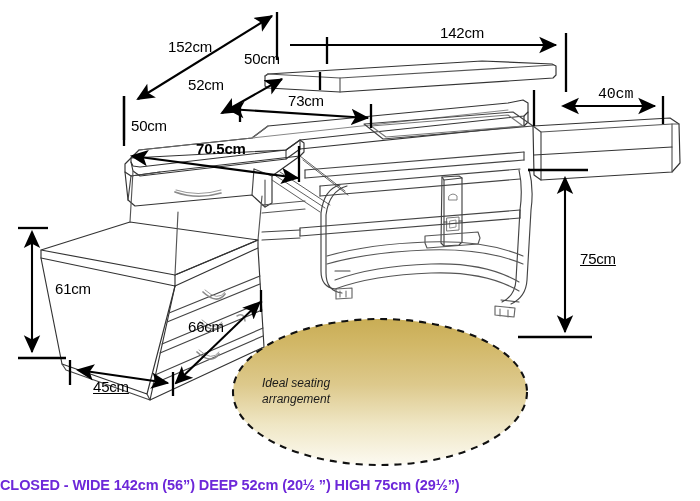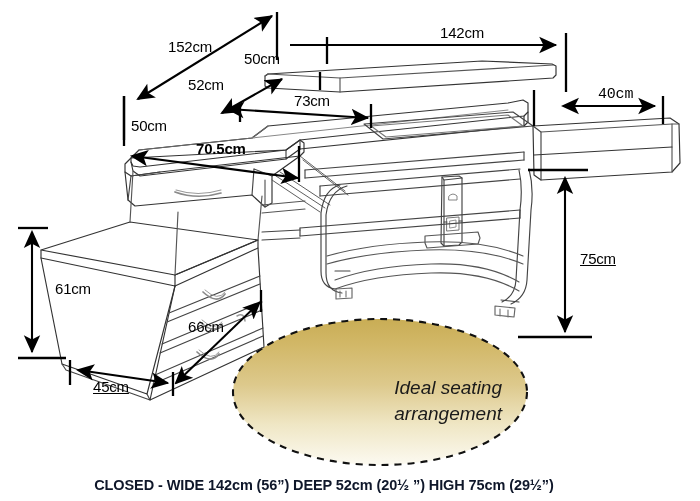--- a/index.html
+++ b/index.html
@@ -18,35 +18,34 @@
     font-size:15px;
     font-weight:400;
     color:#000;
     white-space:nowrap;
     letter-spacing:-0.2px;
   }
   .ellipse-text{
     position:absolute;
     font-family:"Liberation Sans", sans-serif;
     font-style:italic;
-    font-size:19px;
+    font-size:12px;
     color:#1a1a1a;
-    text-align:right;
+    text-align:left;
     line-height:1.35;
     white-space:pre-line;
     width:240px;
   }
   .caption{
     position:absolute;
     left:0;top:477px;width:648px;
-    text-align:center;
     font-family:"Liberation Sans", sans-serif;
     font-weight:bold;
     font-size:14.5px;
-    color:#0f172a;
+    color:#6d28d9;
     letter-spacing:-0.1px;
   }
 </style>
 </head>
 <body>
 
 <div id="stage">
 
   <svg class="layer" viewBox="0 0 700 501">
     <defs>
@@ -273,21 +272,21 @@
 
       <line x1="176" y1="383" x2="260" y2="302" marker-start="url(#ahs)" marker-end="url(#ah)"></line>
       <line x1="261" y1="290" x2="261" y2="312" stroke-width="2.3"></line>
     </g>
   </svg>
 
   <div class="dimlabel" style="left:168px;top:38px;">152cm</div>
   <div class="dimlabel" style="left:244px;top:50px;">50cm</div>
   <div class="dimlabel" style="left:405px;top:24px;margin-left:35px;">142cm</div>
   <div class="dimlabel" style="left:188px;top:76px;text-align:center;">52cm</div>
-  <div class="dimlabel" style="left:294px;top:92px;">73cm</div>
+  <div class="dimlabel" style="left:288px;top:92px;">73cm</div>
   <div class="dimlabel" style="left:598px;top:86px;font-family:Liberation Mono, monospace;">40cm</div>
   <div class="dimlabel" style="left:131px;top:117px;">50cm</div>
   <div class="dimlabel" style="left:196px;top:140px;font-weight:bold;">70.5cm</div>
   <div class="dimlabel" style="left:55px;top:280px;">61cm</div>
   <div class="dimlabel" style="left:188px;top:318px;">66cm</div>
   <div class="dimlabel" style="left:93px;top:378px;text-decoration:underline;">45cm</div>
   <div class="dimlabel" style="left:580px;top:250px;text-decoration:underline;">75cm</div>
 
   <div class="ellipse-text" style="left:262px;top:375px;">Ideal seating
 arrangement</div>

